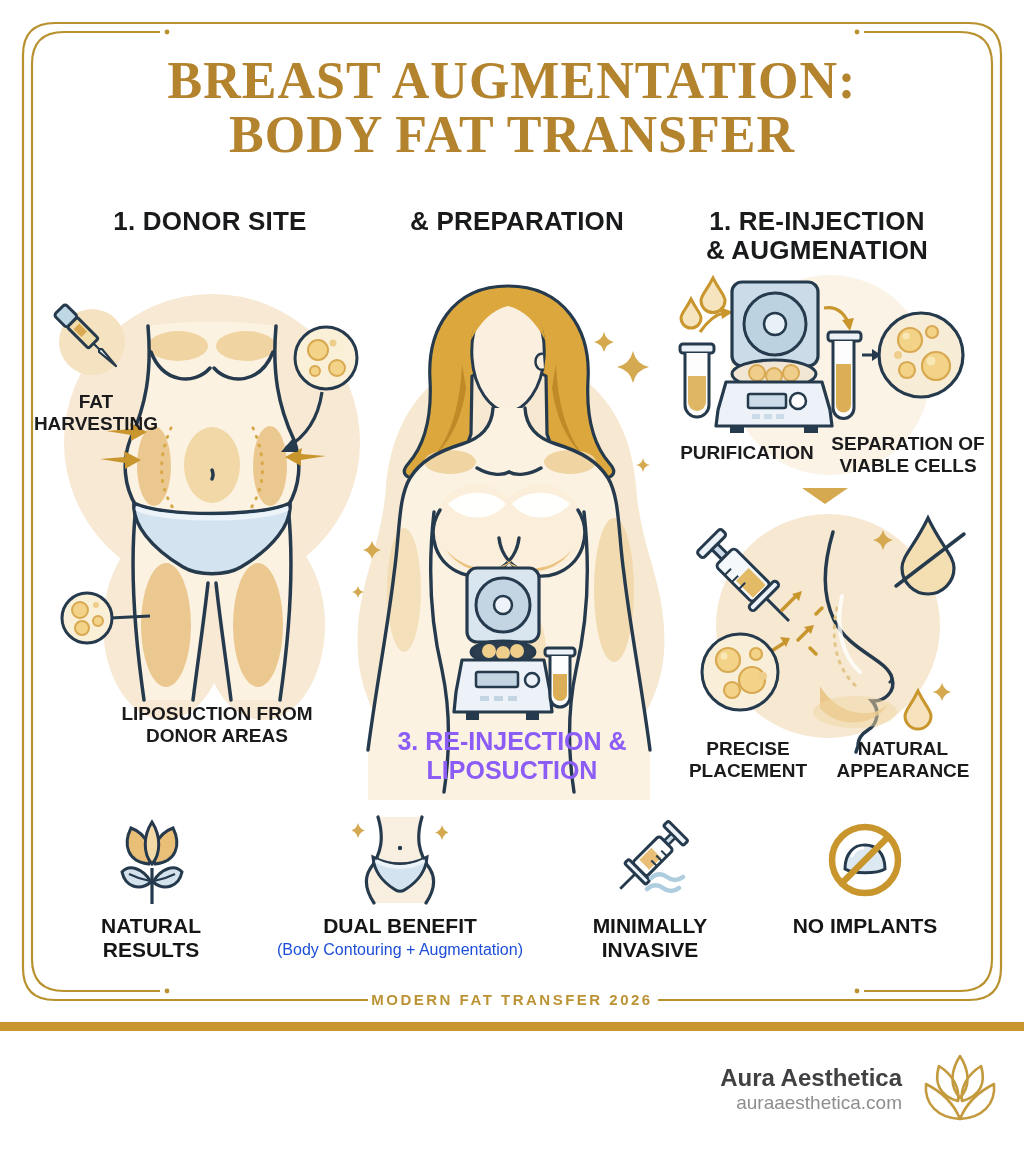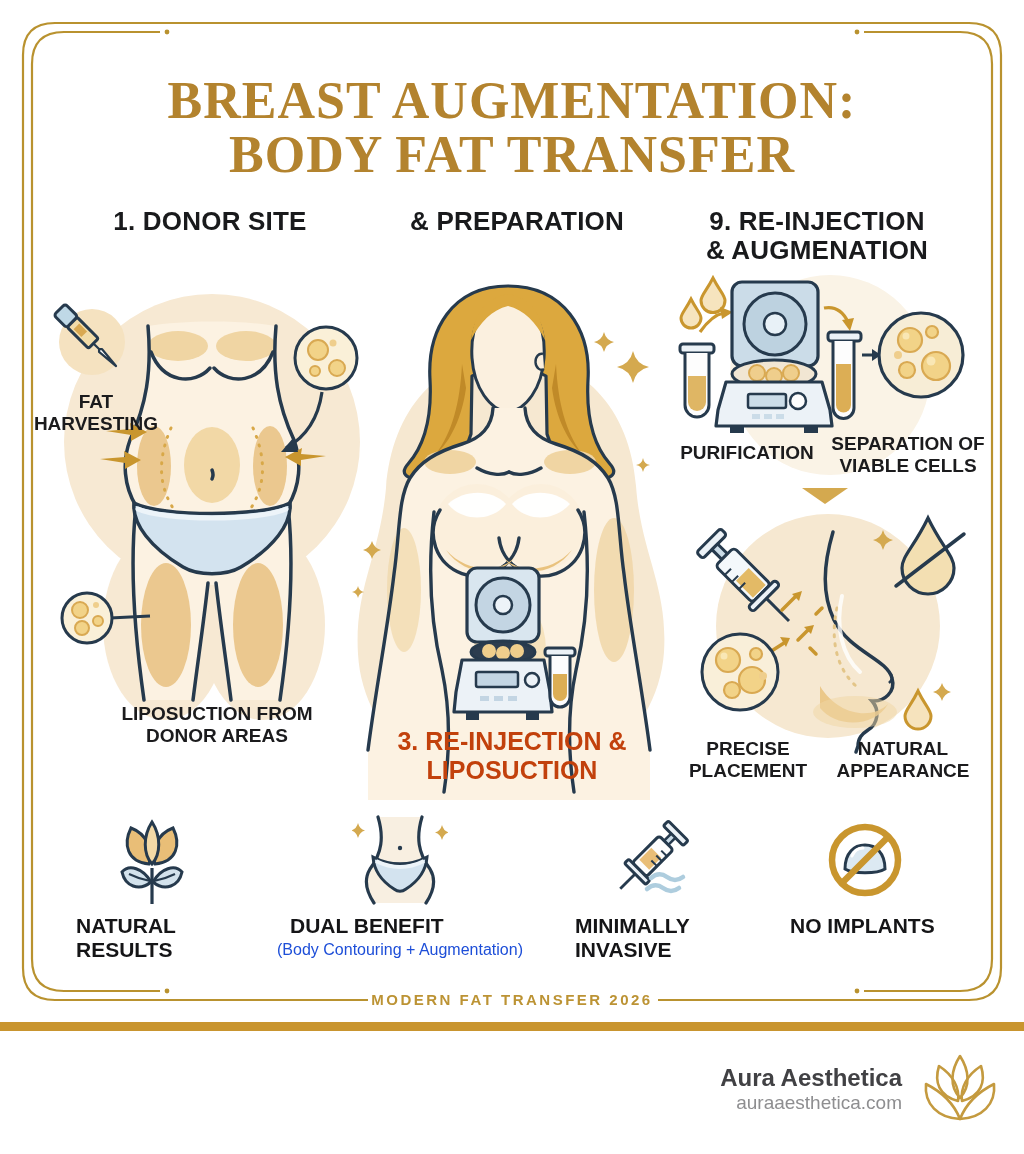--- a/index.html
+++ b/index.html
@@ -4,22 +4,22 @@
 <style>
   html,body{margin:0;padding:0;background:#ffffff;}
   #page{position:relative;width:1024px;height:1154px;background:#ffffff;overflow:hidden;
         font-family:"Liberation Sans",sans-serif;}
   .abs{position:absolute;}
   .title{width:1024px;text-align:center;color:#B3832E;
          font-family:"Liberation Serif",serif;font-weight:700;
          font-size:52px;line-height:1.04;letter-spacing:1px;}
   .hd{font-weight:700;font-size:26px;line-height:1.12;color:#191a1c;text-align:center;letter-spacing:.2px;}
   .lbl{font-weight:700;font-size:19px;line-height:1.18;color:#1b1b1d;text-align:center;}
-  .cap{font-weight:700;font-size:25px;line-height:1.16;color:#c2410c;text-align:center;}
-  .blbl{font-weight:700;font-size:21px;line-height:1.15;color:#151517;}
+  .cap{font-weight:700;font-size:25px;line-height:1.16;color:#8b5cf6;text-align:center;}
+  .blbl{font-weight:700;font-size:21px;line-height:1.15;color:#151517;text-align:center;}
   .bsub{font-weight:400;font-size:16px;color:#1d4ed8;text-align:center;}
   .banner{width:1024px;text-align:center;font-weight:700;font-size:15px;
           letter-spacing:2.5px;color:#BC9334;}
   .brandname{font-weight:700;font-size:24px;color:#414144;text-align:right;width:200px;}
   .brandsite{font-weight:400;font-size:19px;color:#8e8e90;text-align:right;width:200px;}
   .goldbar{left:0;top:1022px;width:1024px;height:9px;background:#C9952F;}
   svg{display:block;}
 </style>
 </head>
 <body>
@@ -35,33 +35,33 @@
       <path d="M864 32 H960 Q992 32 992 64 V959 Q992 991 960 991 H864"></path>
     </g>
     <g fill="#B9922F">
       <circle cx="167" cy="32" r="2.4"></circle>
         <circle cx="857" cy="32" r="2.4"></circle>
       <circle cx="167" cy="991" r="2.4"></circle>
         <circle cx="857" cy="991" r="2.4"></circle>
     </g>
   </svg>
 
-  <div class="abs title" style="left:0;top:74px">
+  <div class="abs title" style="left:0;top:54px">
     <div>BREAST AUGMENTATION:</div>
     <div>BODY FAT TRANSFER</div>
   </div>
 
   <div class="abs hd" style="left:95px;top:207px;width:230px">
     <span style="display:block">1. DONOR SITE</span>
   </div>
   <div class="abs hd" style="left:392px;top:207px;width:250px">
     <span style="display:block">&amp; PREPARATION</span>
   </div>
   <div class="abs hd" style="left:692px;top:207px;width:250px">
-    <span style="display:block">9. RE-INJECTION</span>
+    <span style="display:block">1. RE-INJECTION</span>
     <span style="display:block">&amp; AUGMENATION</span>
   </div>
 
   <svg class="abs" style="left:30px;top:280px;width:330px;height:480px" viewBox="0 0 330 480">
     <circle cx="182" cy="162" r="148" fill="#F7E9D3"></circle>
     <ellipse cx="135" cy="345" rx="62" ry="95" fill="#F7E9D3"></ellipse>
     <ellipse cx="233" cy="345" rx="62" ry="95" fill="#F7E9D3"></ellipse>
     <path d="M118 46 C122 92 116 126 100 160 C92 182 94 206 106 226 C100 280 104 350 114 420 L162 420 C166 380 172 340 178 305 L186 305 C192 340 198 380 202 420 L250 420 C260 350 264 280 258 226 C270 206 272 182 264 160 C248 126 242 92 246 46 C210 40 154 40 118 46 Z" fill="#FCF2E2"></path>
     <ellipse cx="148" cy="66" rx="30" ry="15" fill="#F0D5A3"></ellipse>
     <ellipse cx="216" cy="66" rx="30" ry="15" fill="#F0D5A3"></ellipse>

